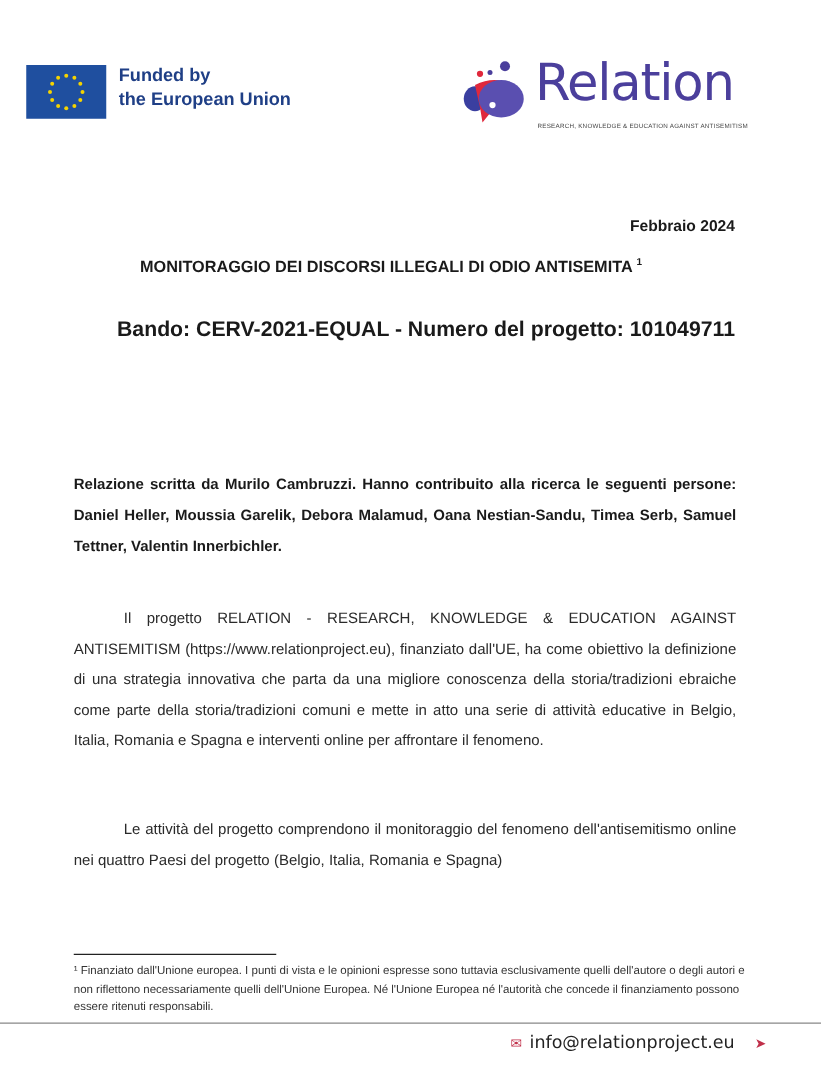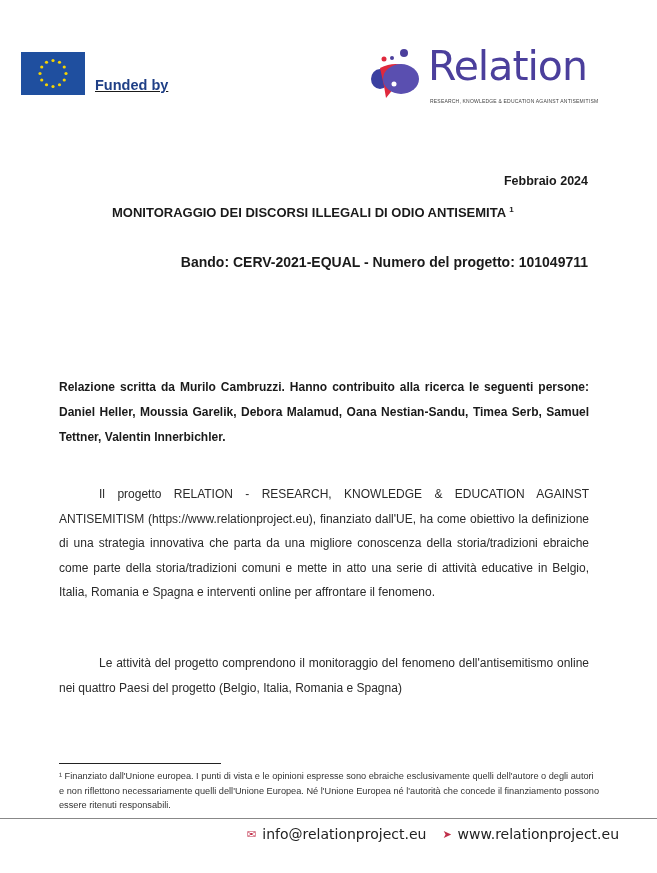--- a/index.html
+++ b/index.html
@@ -1,29 +1,29 @@
 <!DOCTYPE html>
 <html><head>
   <meta charset="utf-8">
   <style>
     html, body { margin: 0; padding: 0; background: #ffffff; }
     body {
       width: 657px; height: 873px; position: relative; overflow: hidden;
       font-family: "Liberation Sans", sans-serif; color: #1a1a1a;
     }
-    .eu-logo { position: absolute; left: 21px; top: 52px; display: flex; align-items: flex-end; text-decoration: underline; }
+    .eu-logo { position: absolute; left: 21px; top: 52px; display: flex; align-items: flex-start; }
     .eu-flag { width: 64px; height: 43px; background: #1f4f9f; position: relative; }
     .eu-text { margin-left: 10px; color: #1f3f86; font-weight: bold; font-size: 14.5px; line-height: 19px; }
     .rel-logo { position: absolute; left: 366px; top: 46px; width: 250px; height: 60px; }
     .rel-word { position: absolute; left: 62px; top: -4px; font-size: 41px; color: #4b3f9c; letter-spacing: -1px; font-family: "DejaVu Sans", sans-serif; font-weight: normal; }
     .rel-sub { position: absolute; left: 64px; top: 52px; font-size: 5px; color: #444; letter-spacing: 0.2px; white-space: nowrap; }
     .date { position: absolute; right: 69px; top: 133px; font-weight: bold; font-size: 12.5px; margin-top: 41px; }
     .title { position: absolute; left: 112px; top: 205px; font-weight: bold; font-size: 13px; white-space: nowrap; }
     .title sup { font-size: 8px; }
-    .bando { position: absolute; right: 69px; top: 254px; font-weight: bold; font-size: 14px; white-space: nowrap; }
+    .bando { position: absolute; right: 69px; top: 254px; font-weight: bold; font-size: 17px; white-space: nowrap; }
     .authors { position: absolute; left: 59px; top: 345px; width: 530px; font-weight: bold; font-size: 12px; line-height: 25px; text-align: justify; margin-top: 30px; }
     .para { position: absolute; left: 59px; width: 530px; font-size: 12px; line-height: 24.5px; color: #2a2a2a; text-align: justify; }
     .para .indent { display: inline-block; width: 40px; }
     .p1 { top: 482px; }
     .p2 { top: 651px; }
     .fn-rule { position: absolute; left: 59px; top: 763px; width: 162px; height: 1px; background: #222; }
     .footnote { position: absolute; left: 59px; top: 769px; width: 540px; font-size: 9.2px; line-height: 14.5px; color: #333; }
     .footer-rule { position: absolute; left: 0; top: 818px; width: 657px; height: 1px; background: #888; }
     .footer { position: absolute; right: 38px; top: 826px; display: flex; align-items: center; font-size: 14px; color: #222; font-family: "DejaVu Sans", sans-serif; }
     .footer .ico { color: #c0304a; font-size: 11px; margin-right: 6px; }
@@ -44,20 +44,21 @@
         <circle cx="19" cy="21.5" r="1.6" fill="#f5d300"></circle>
         <circle cx="20.741669750802295" cy="15.000000000000004" r="1.6" fill="#f5d300"></circle>
         <circle cx="25.499999999999993" cy="10.241669750802302" r="1.6" fill="#f5d300"></circle>
         <circle cx="31.999999999999996" cy="8.5" r="1.6" fill="#f5d300"></circle>
         <circle cx="38.5" cy="10.241669750802298" r="1.6" fill="#f5d300"></circle>
         <circle cx="43.2583302491977" cy="14.999999999999995" r="1.6" fill="#f5d300"></circle>
       </svg>
   </div>
   <div class="eu-text">
     <div>Funded by</div>
+    <div>the European Union</div>
   </div>
 </div>
 
 <div class="rel-logo">
   <svg width="64" height="60" viewBox="0 0 64 60" style="position:absolute;left:0;top:0">
     <circle cx="38" cy="7" r="4" fill="#4b3f9c"></circle>
     <circle cx="18" cy="13" r="2.5" fill="#e0283c"></circle>
     <circle cx="26" cy="12" r="2" fill="#4b3f9c"></circle>
     <ellipse cx="14" cy="33" rx="9" ry="10" fill="#3a3fa0"></ellipse>
     <path d="M14 22 Q30 14 44 22 L20 52 L18 40 Z" fill="#e0283c"></path>
@@ -77,22 +78,21 @@
 
 <div class="bando">Bando: CERV-2021-EQUAL - Numero del progetto: 101049711</div>
 
 <div class="authors">Relazione scritta da Murilo Cambruzzi. Hanno contribuito alla ricerca le seguenti persone: Daniel Heller, Moussia Garelik, Debora Malamud, Oana Nestian-Sandu, Timea Serb, Samuel Tettner, Valentin Innerbichler.</div>
 
 <div class="para p1"><span class="indent"></span><span>Il progetto RELATION - RESEARCH, KNOWLEDGE &amp; EDUCATION AGAINST ANTISEMITISM (https://www.relationproject.eu), finanziato dall'UE, ha come obiettivo la definizione di una strategia innovativa che parta da una migliore conoscenza della storia/tradizioni ebraiche come parte della storia/tradizioni comuni e mette in atto una serie di attività educative in Belgio, Italia, Romania e Spagna e interventi online per affrontare il fenomeno.</span></div>
 
 <div class="para p2"><span class="indent"></span><span>Le attività del progetto comprendono il monitoraggio del fenomeno dell'antisemitismo online nei quattro Paesi del progetto (Belgio, Italia, Romania e Spagna)</span></div>
 
 <div class="fn-rule"></div>
-<div class="footnote">¹ Finanziato dall'Unione europea. I punti di vista e le opinioni espresse sono ebraiche esclusivamente quelli dell'autore o degli autori e non riflettono necessariamente quelli dell'Unione Europea. Né l'Unione Europea né l'autorità che concede il finanziamento possono essere ritenuti responsabili.</div>
+<div class="footnote">¹ Finanziato dall'Unione europea. I punti di vista e le opinioni espresse sono tuttavia esclusivamente quelli dell'autore o degli autori e non riflettono necessariamente quelli dell'Unione Europea. Né l'Unione Europea né l'autorità che concede il finanziamento possono essere ritenuti responsabili.</div>
 
 <div class="footer-rule"></div>
 <div class="footer">
   <span class="ico">✉</span>
   <span>info@relationproject.eu</span>
   <span class="gap"></span>
   <span class="ico">➤</span>
-  <span>www.relationproject.eu</span>
 </div>
 
 </body></html>

